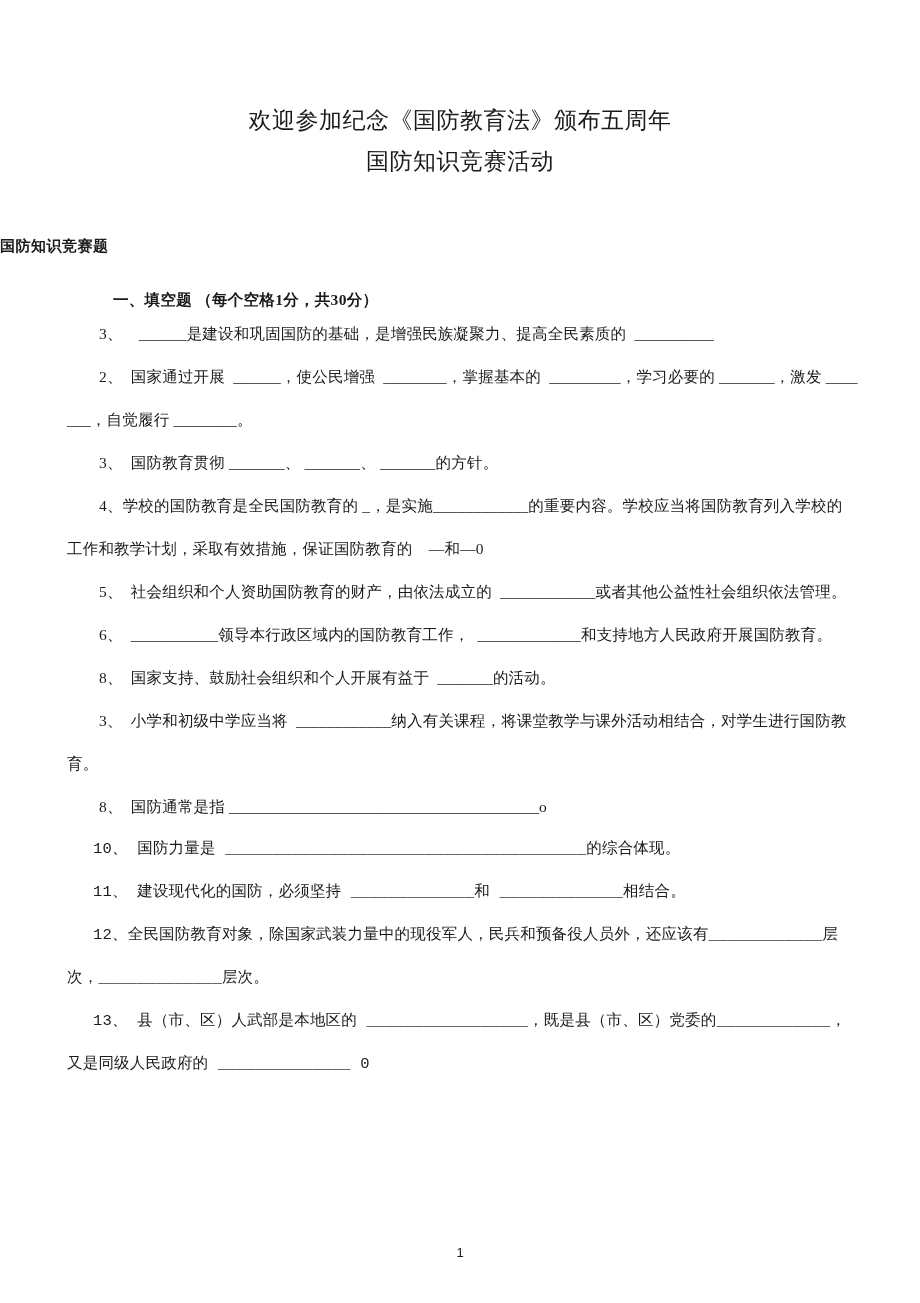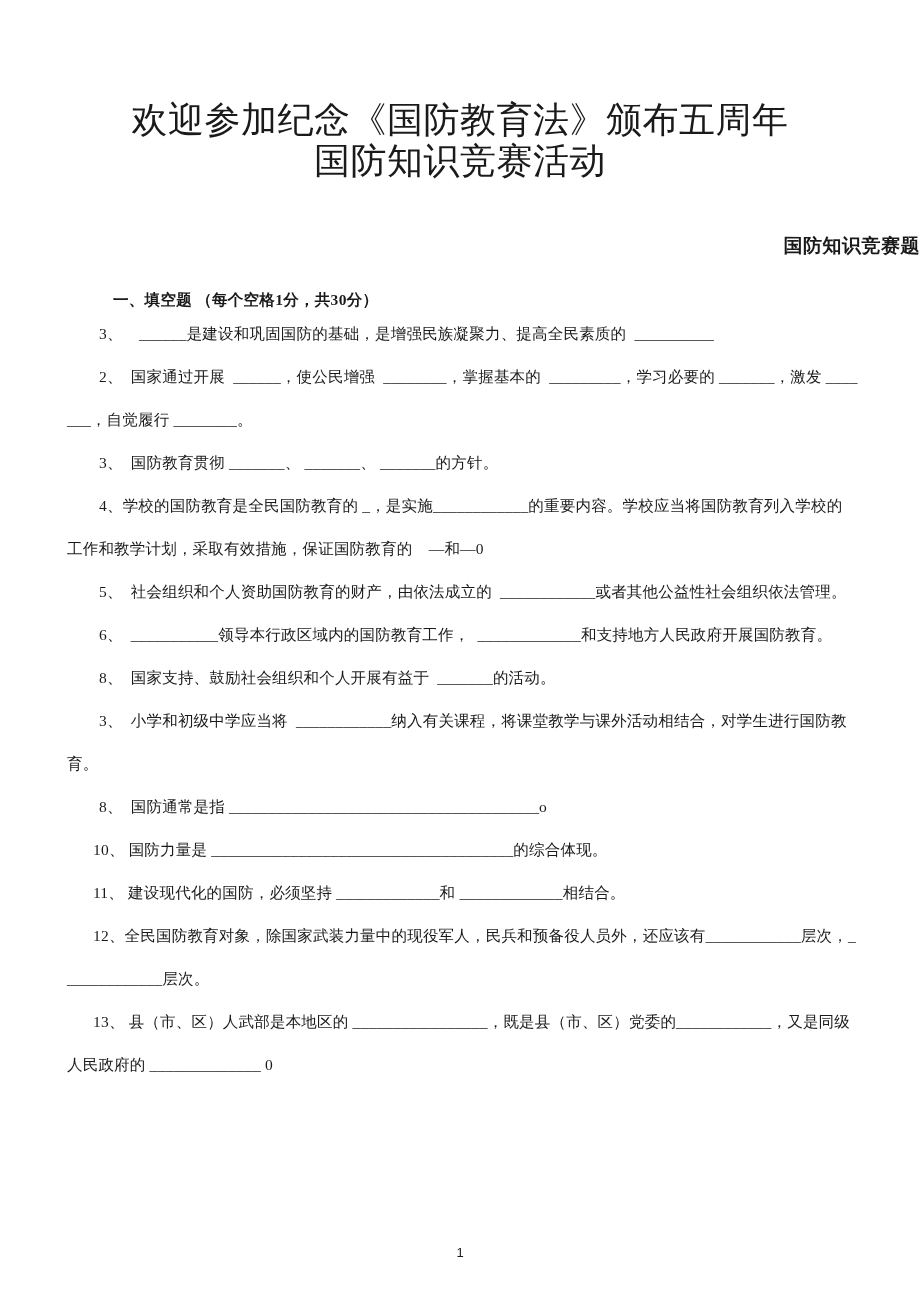--- a/index.html
+++ b/index.html
@@ -17,33 +17,33 @@
   }
   .page {
     width: 920px;
     height: 1303px;
     box-sizing: border-box;
     padding: 0;
     position: relative;
   }
   .doc-title {
     text-align: center;
-    font-size: 36px;
+    font-size: 23px;
     line-height: 41px;
     font-weight: normal;
     margin: 0;
     padding-top: 100px;
     letter-spacing: 0.5px;
   }
   .doc-title .line2 {
     display: block;
   }
   .doc-subtitle {
-    text-align: right;
-    font-size: 19px;
+    text-align: left;
+    font-size: 15px;
     line-height: 28px;
     margin: 0;
     padding-top: 50px;
     letter-spacing: 0.5px;
   }
   .section-head {
     font-size: 15.5px;
     line-height: 24px;
     margin: 0;
     padding-top: 28px;
@@ -65,20 +65,21 @@
     padding-right: 62px;
     text-align: left;
     white-space: pre-wrap;
     word-break: break-all;
   }
   .q.indent {
     text-indent: 32px;
   }
   .q.indent-sm {
     text-indent: 26px;
+    font-family: Liberation Mono, monospace;
   }
   .pagenum {
     position: absolute;
     left: 0;
     right: 0;
     bottom: 43px;
     text-align: center;
     font-size: 13px;
     font-family: "Liberation Sans", sans-serif;
     color: #1a1a1a;

